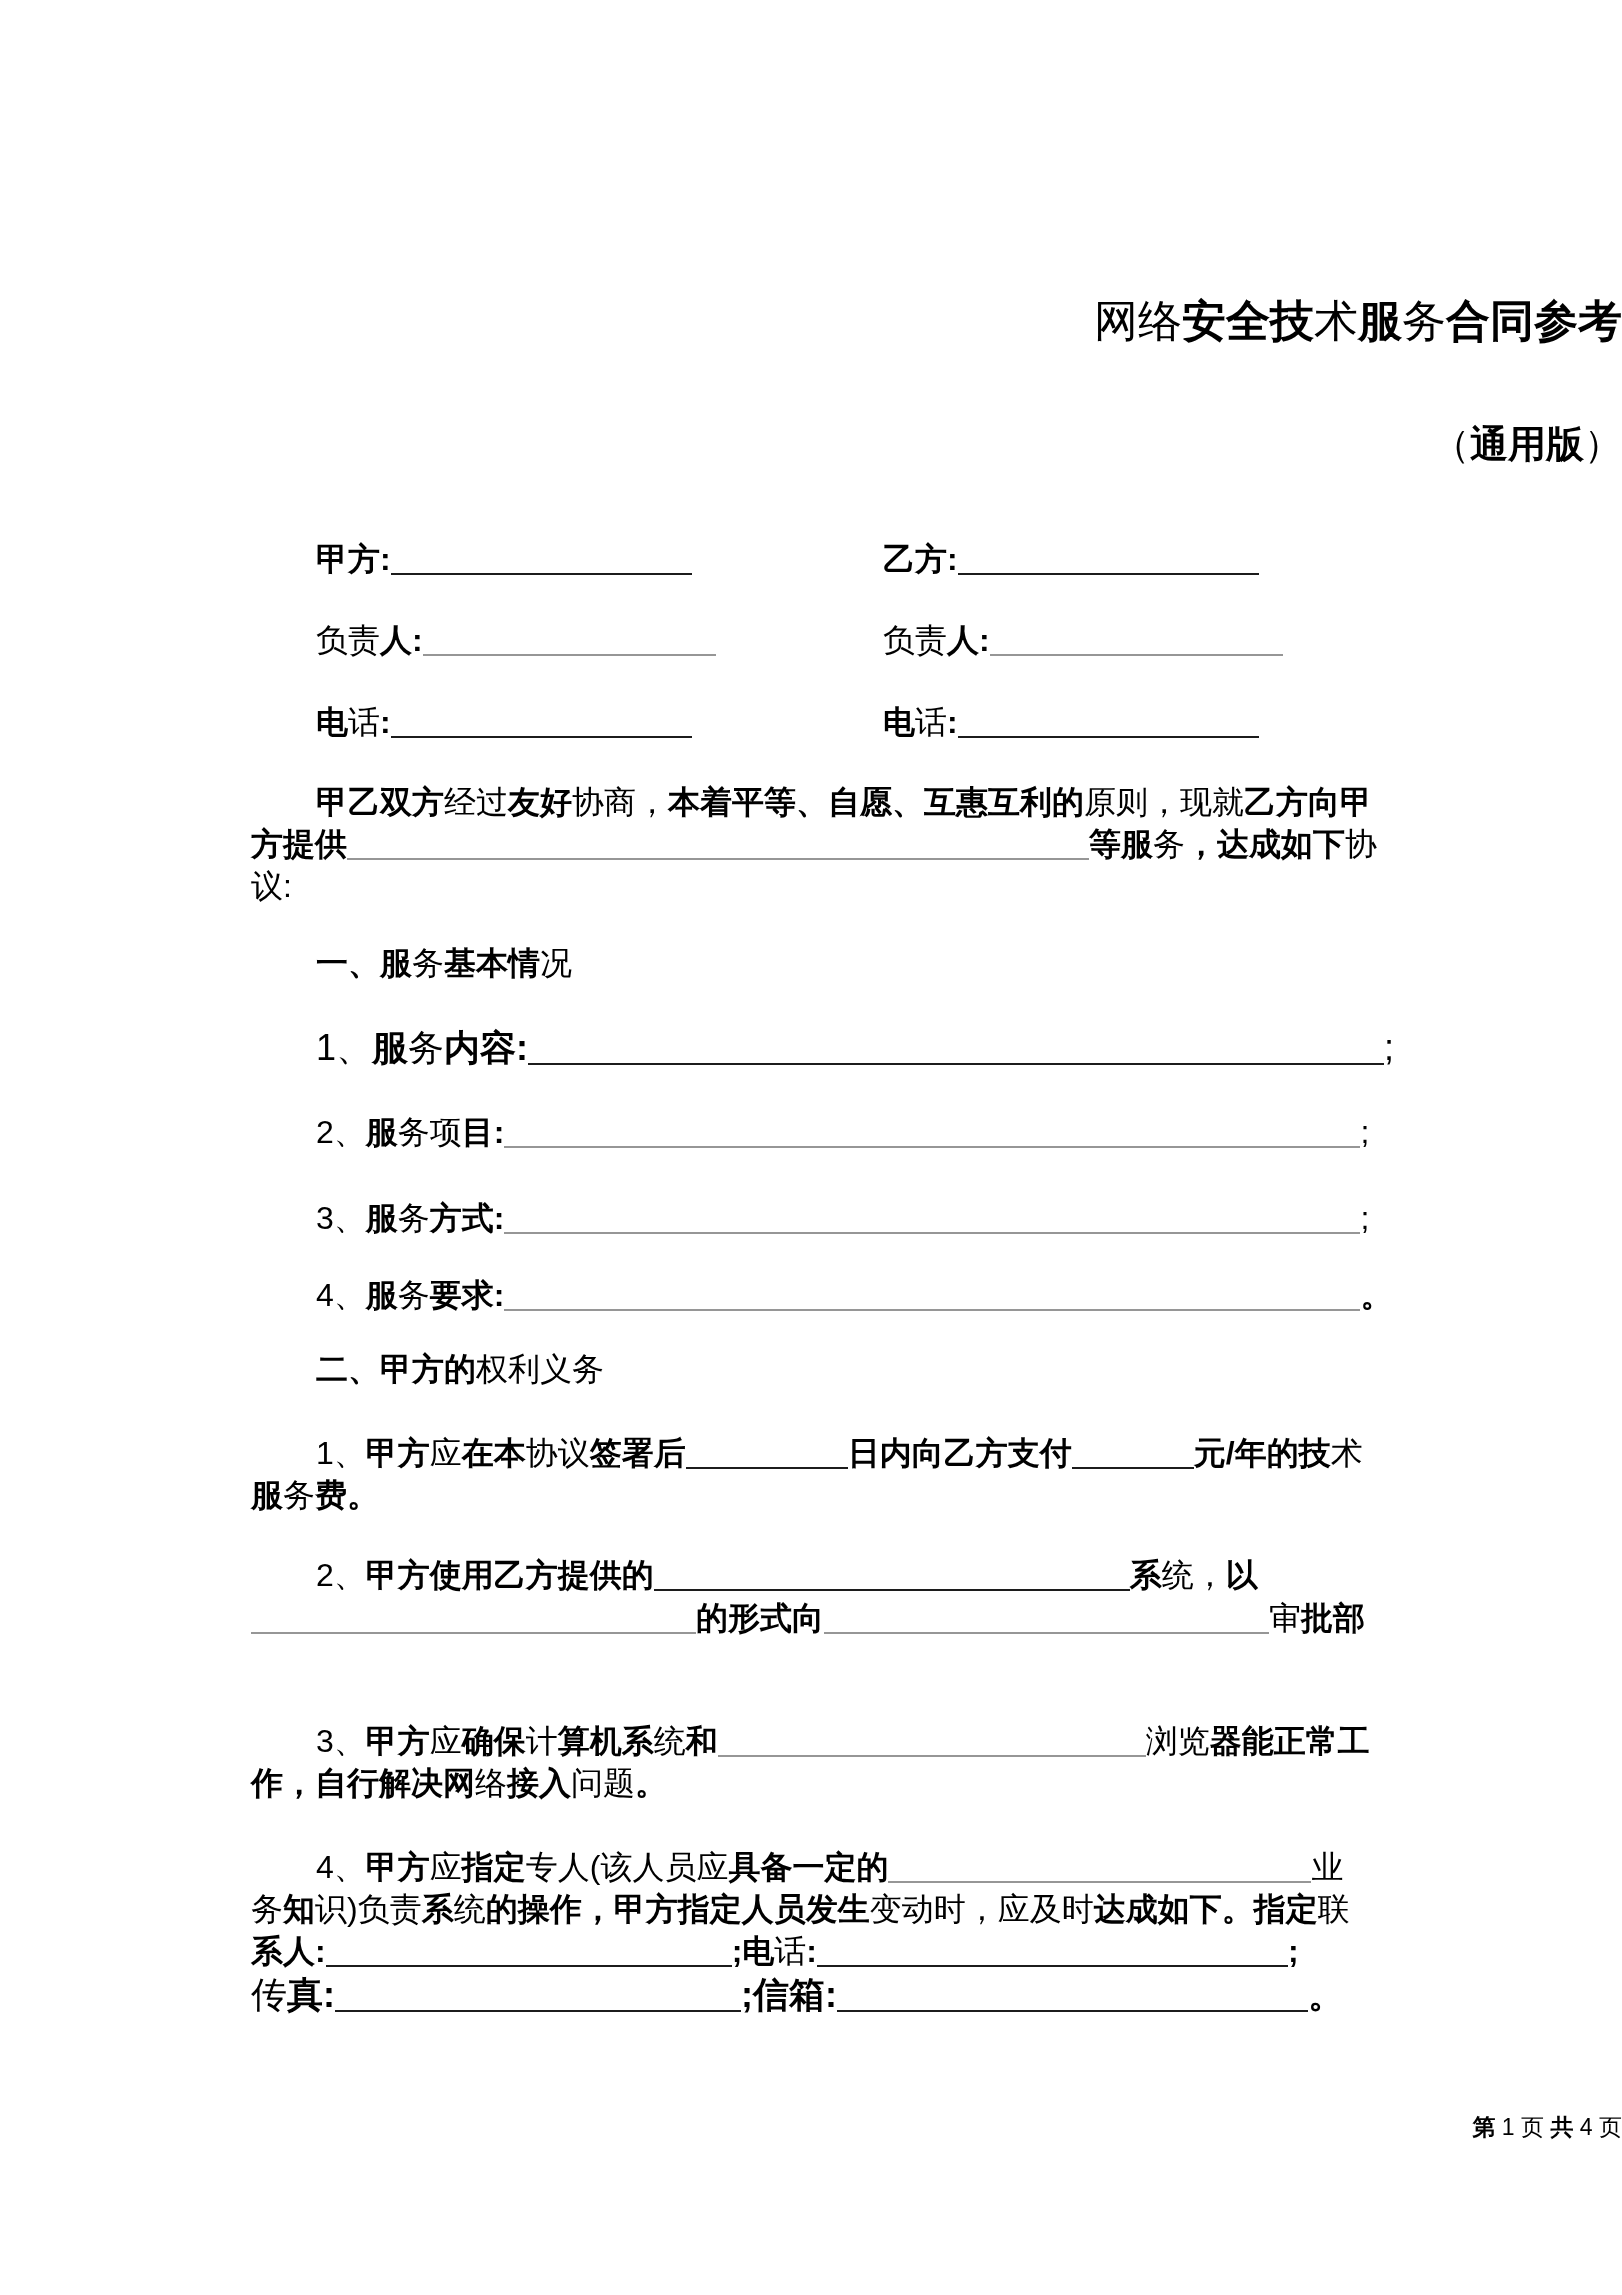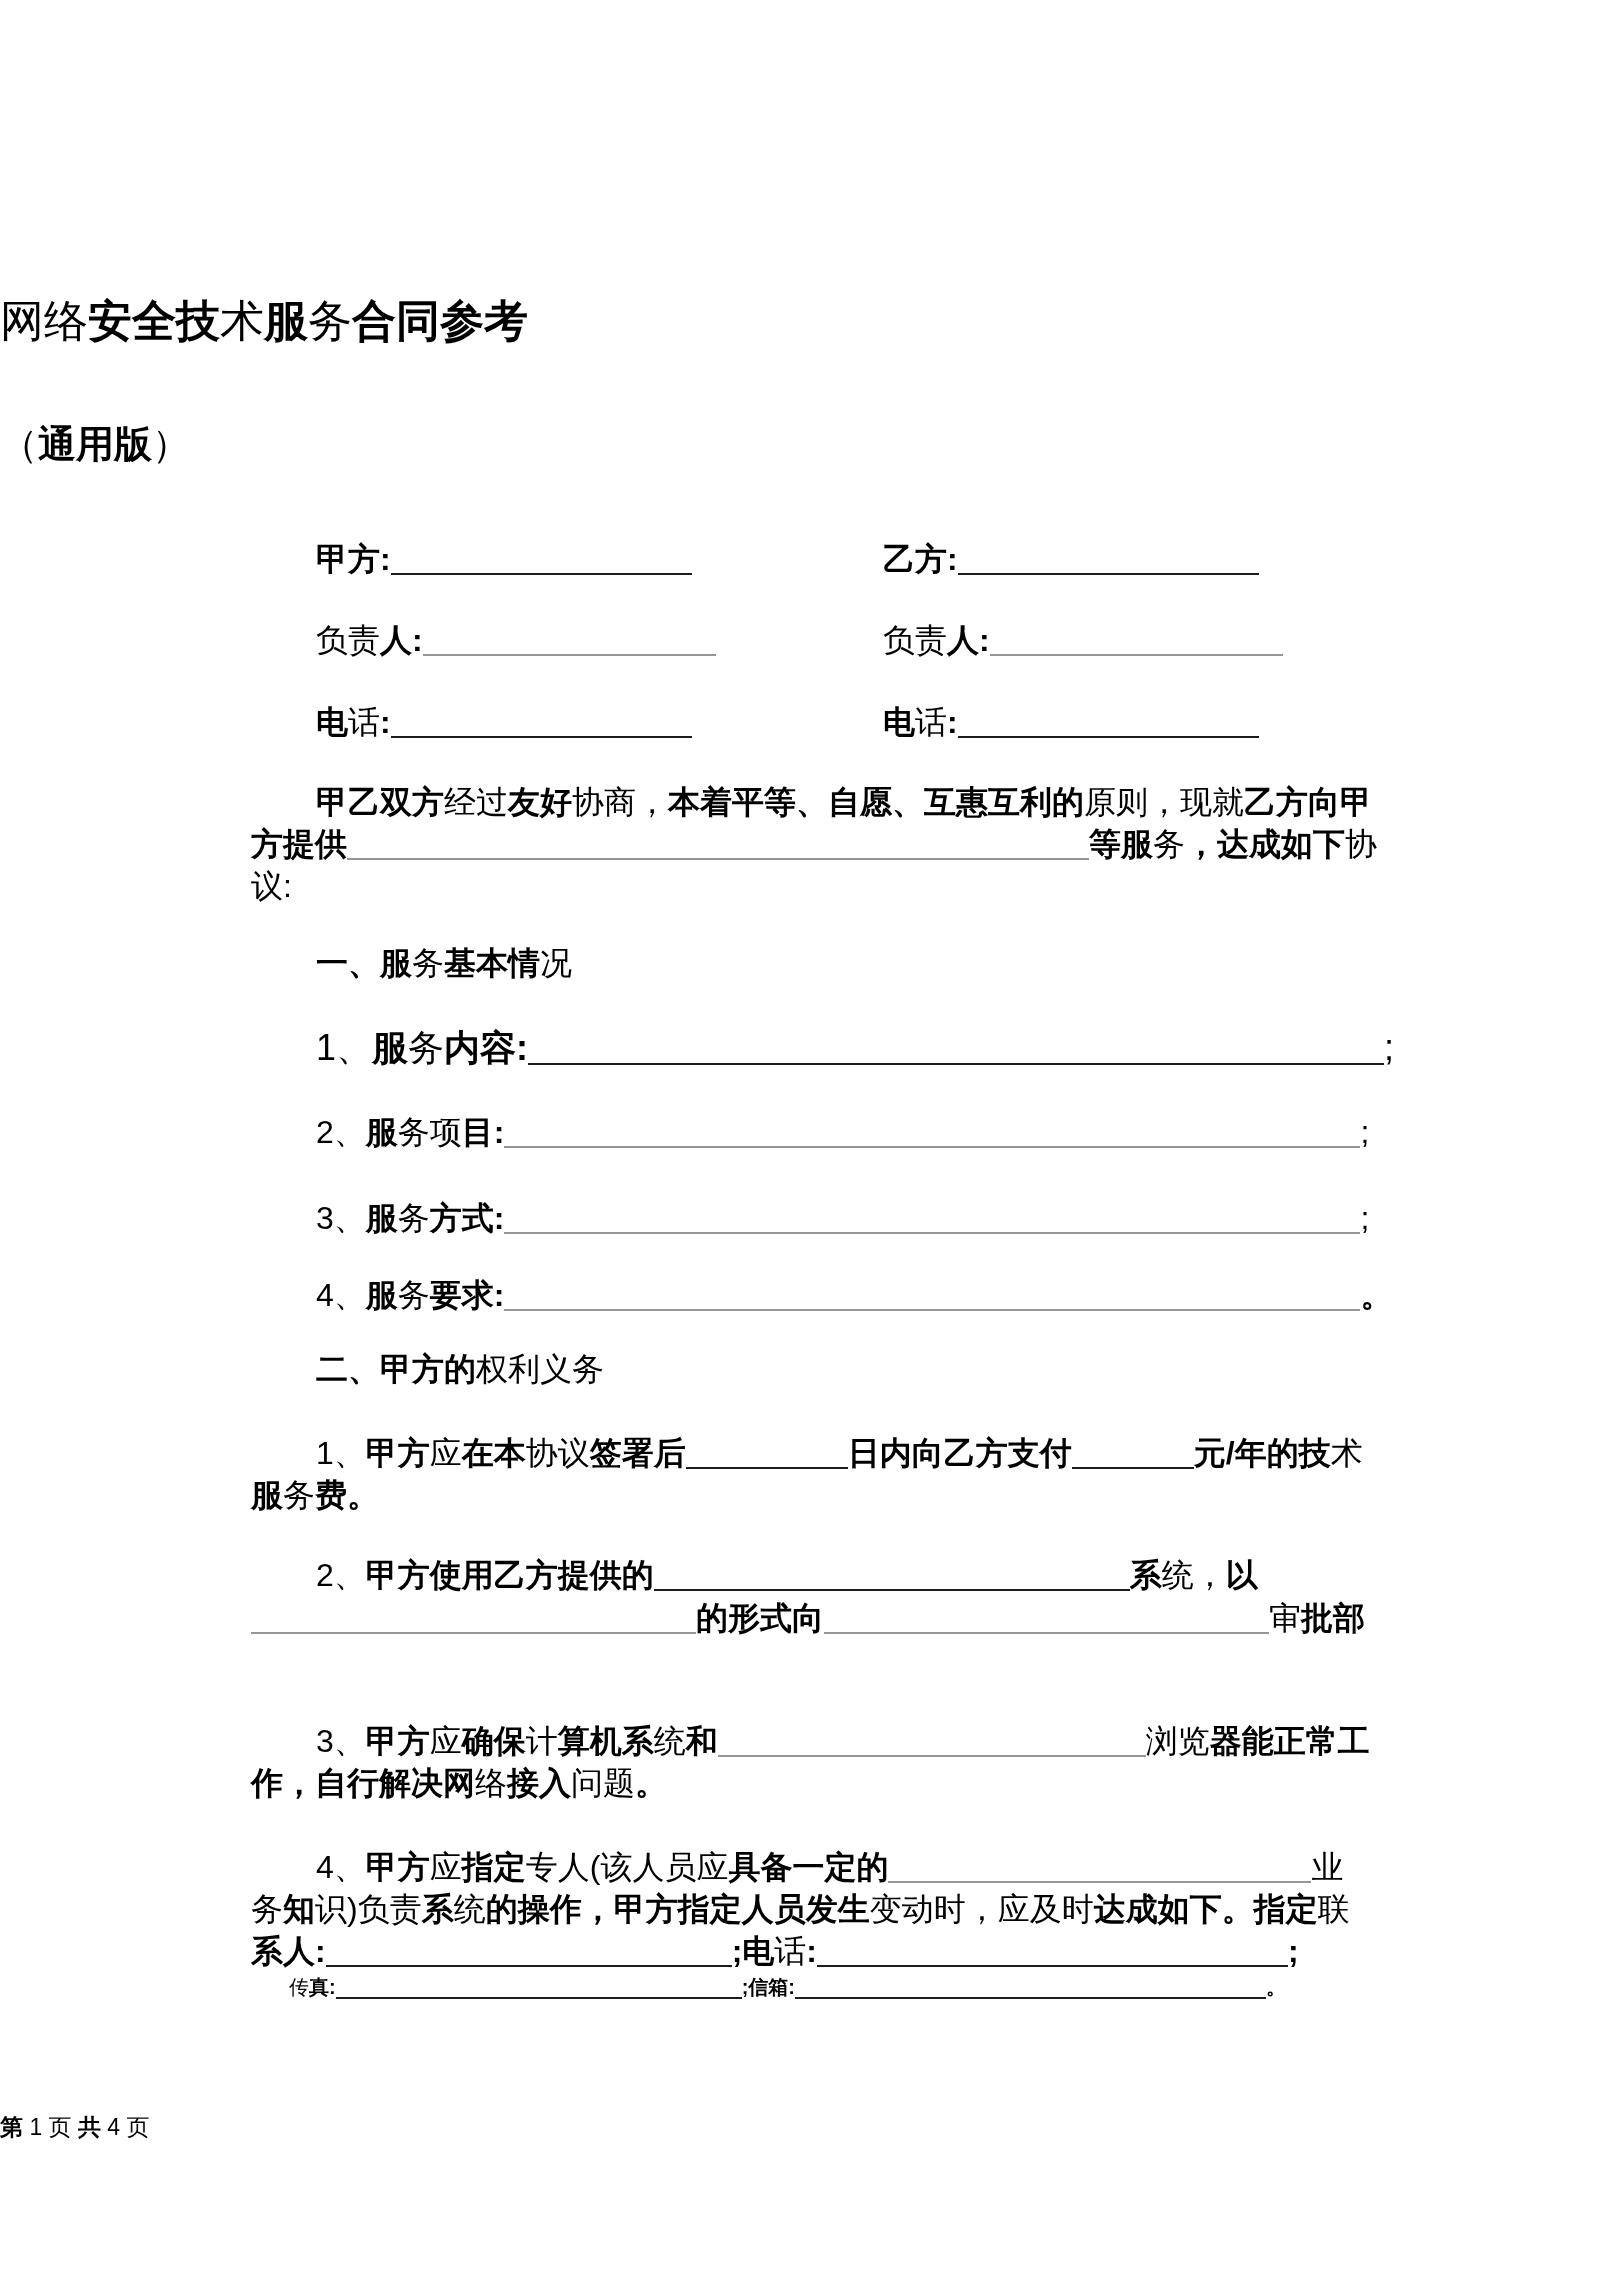--- a/index.html
+++ b/index.html
@@ -10,21 +10,21 @@
     font-family:"Liberation Sans", sans-serif;
     color:#000000;
     overflow:hidden;
   }
   .line{
     position:absolute;
     line-height:1;
     white-space:nowrap;
     letter-spacing:0;
   }
-  .line.centered{left:0;width:1622px;text-align:left;}
+  .line.centered{left:0;width:1622px;text-align:right;}
   .seg-b{font-weight:700;}
   .seg-n{font-weight:400;}
   .blank{
     display:inline-block;
     height:1.7px;
     vertical-align:-5.2px;
   }
   .blank.k{border-bottom:2.6px solid #1c1c1c;}
   .blank.g{border-bottom:2.6px solid #969696;}
 </style>
@@ -51,16 +51,16 @@
     <div class="line" style="top: 1353px; left: 316px; font-size: 32px;"><span class="seg-b">二、甲方的</span><span class="seg-n">权利义务</span></div>
     <div class="line" style="top: 1437px; left: 316px; font-size: 32px;"><span class="seg-n">1、</span><span class="seg-b">甲方</span><span class="seg-n">应</span><span class="seg-b">在本</span><span class="seg-n">协议</span><span class="seg-b">签署后</span><span class="blank k" style="width: 162px;"></span><span class="seg-b">日内向乙方支付</span><span class="blank k" style="width: 122px;"></span><span class="seg-b">元/年的技</span><span class="seg-n">术</span></div>
     <div class="line" style="top: 1479px; left: 251px; font-size: 32px;"><span class="seg-b">服</span><span class="seg-n">务</span><span class="seg-b">费。</span></div>
     <div class="line" style="top: 1559px; left: 316px; font-size: 32px;"><span class="seg-n">2、</span><span class="seg-b">甲方使用乙方提供的</span><span class="blank k" style="width: 476px;"></span><span class="seg-b">系</span><span class="seg-n">统，</span><span class="seg-b">以</span></div>
     <div class="line" style="top: 1602px; left: 251px; font-size: 32px;"><span class="blank g" style="width: 445px;"></span><span class="seg-b">的形式向</span><span class="blank g" style="width: 445px;"></span><span class="seg-n">审</span><span class="seg-b">批部</span></div>
     <div class="line" style="top: 1725px; left: 316px; font-size: 32px;"><span class="seg-n">3、</span><span class="seg-b">甲方</span><span class="seg-n">应</span><span class="seg-b">确保</span><span class="seg-n">计</span><span class="seg-b">算机系</span><span class="seg-n">统</span><span class="seg-b">和</span><span class="blank g" style="width: 428px;"></span><span class="seg-n">浏览</span><span class="seg-b">器能正常工</span></div>
     <div class="line" style="top: 1767px; left: 251px; font-size: 32px;"><span class="seg-b">作，自行解决网</span><span class="seg-n">络</span><span class="seg-b">接入</span><span class="seg-n">问题</span><span class="seg-b">。</span></div>
     <div class="line" style="top: 1851px; left: 316px; font-size: 32px;"><span class="seg-n">4、</span><span class="seg-b">甲方</span><span class="seg-n">应</span><span class="seg-b">指定</span><span class="seg-n">专人(该人员应</span><span class="seg-b">具备一定的</span><span class="blank g" style="width: 423px;"></span><span class="seg-n">业</span></div>
     <div class="line" style="top: 1893px; left: 251px; font-size: 32px;"><span class="seg-n">务</span><span class="seg-b">知</span><span class="seg-n">识)负责</span><span class="seg-b">系</span><span class="seg-n">统</span><span class="seg-b">的操作，甲方指定人员发生</span><span class="seg-n">变动时，应及时</span><span class="seg-b">达成如下。指定</span><span class="seg-n">联</span></div>
     <div class="line" style="top: 1935px; left: 251px; font-size: 32px;"><span class="seg-b">系人:</span><span class="blank k" style="width: 406px;"></span><span class="seg-b">;电</span><span class="seg-n">话</span><span class="seg-b">:</span><span class="blank k" style="width: 471px;"></span><span class="seg-b">;</span></div>
-    <div class="line" style="top: 1977px; left: 251px; font-size: 20px; margin-left: 38px;"><span class="seg-n">传</span><span class="seg-b">真:</span><span class="blank k" style="width: 406px;"></span><span class="seg-b">;信箱:</span><span class="blank k" style="width: 471px;"></span><span class="seg-b">。</span></div>
+    <div class="line" style="top: 1977px; left: 251px; font-size: 36px;"><span class="seg-n">传</span><span class="seg-b">真:</span><span class="blank k" style="width: 406px;"></span><span class="seg-b">;信箱:</span><span class="blank k" style="width: 471px;"></span><span class="seg-b">。</span></div>
     <div class="line centered" style="top: 2116px; font-size: 23px;"><span class="seg-b">第 </span><span class="seg-n">1 </span><span class="seg-n">页 </span><span class="seg-b">共 </span><span class="seg-n">4 </span><span class="seg-n">页</span></div>
   </div>
 
 
 </body></html>

